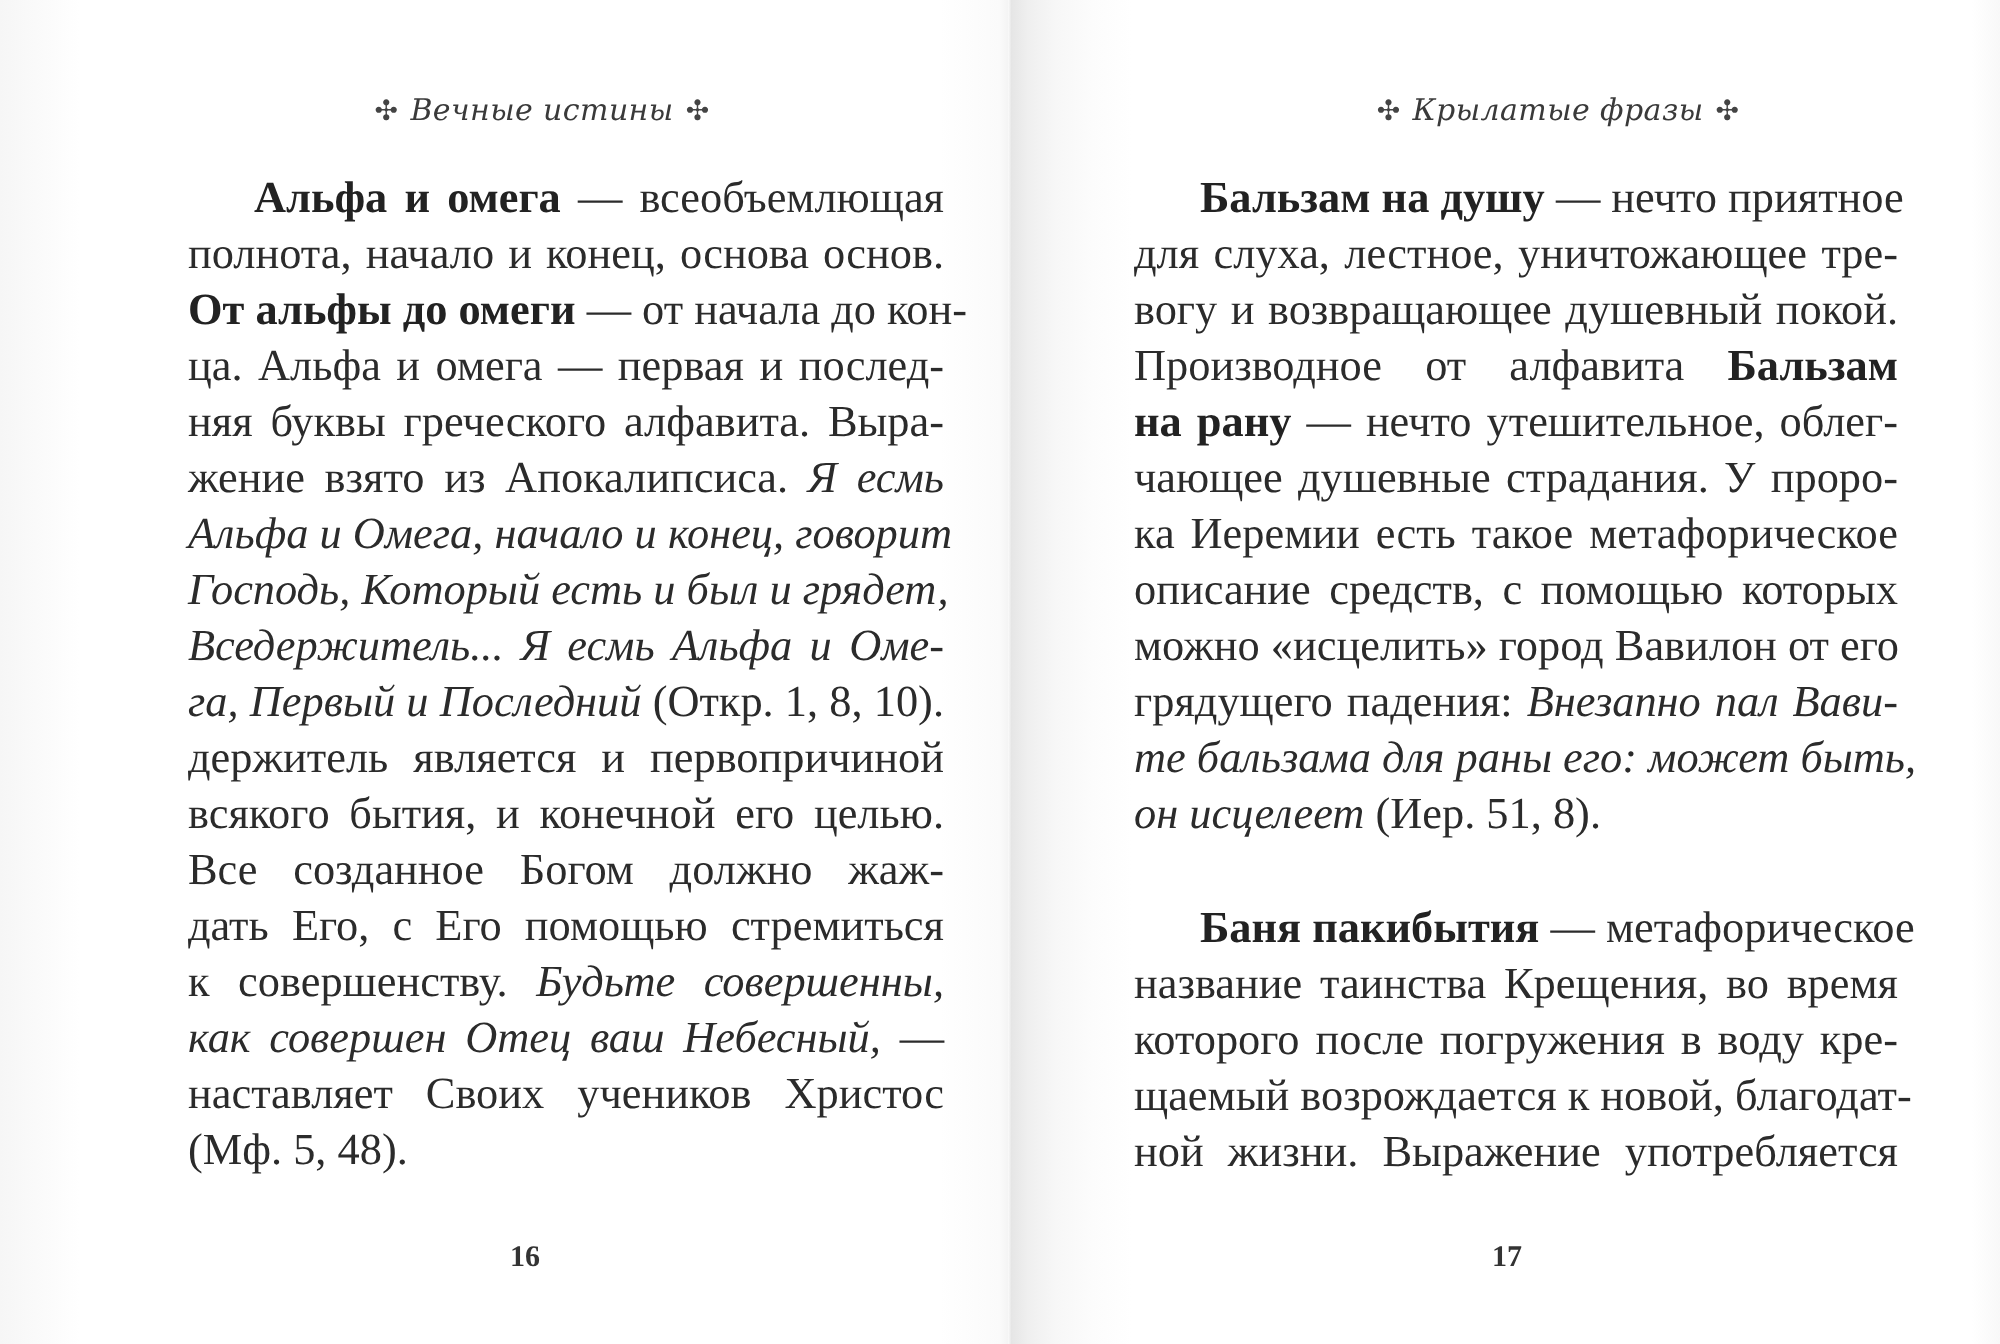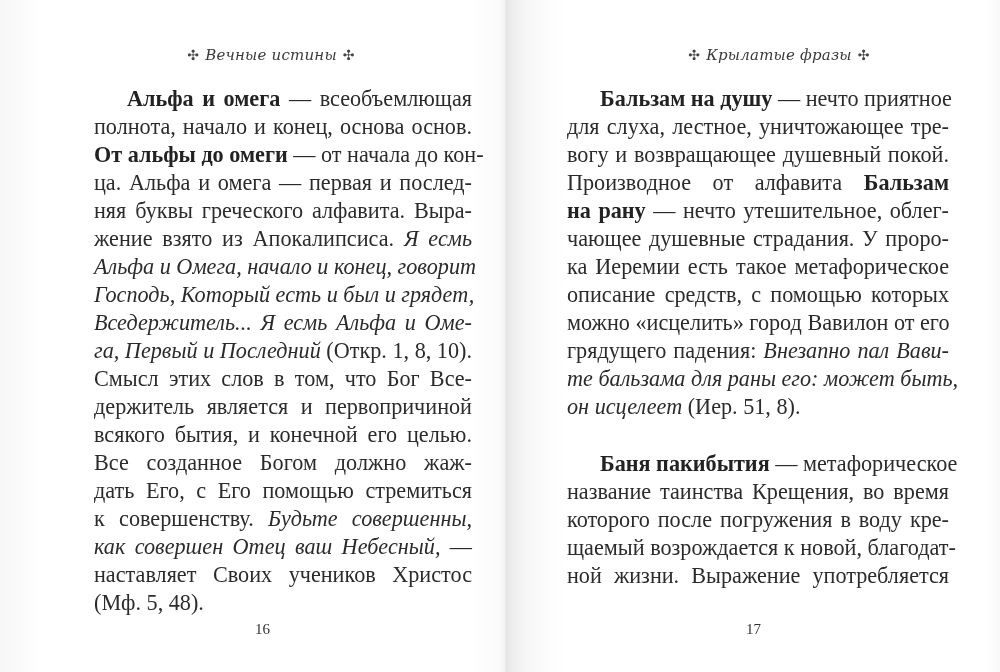--- a/index.html
+++ b/index.html
@@ -36,21 +36,21 @@
 
   .line { display: block; white-space: nowrap; text-align: justify; text-align-last: justify; height: 28px; }
   .line.last { text-align-last: left; }
   .line.indent { padding-left: 33px; }
   .gap { height: 29px; }
   b { font-weight: bold; color: #222; }
   i { }
 
   .folio {
     position: absolute; top: 621px;
-    font-family: "Liberation Serif", serif; font-weight: normal;
+    font-family: "Liberation Serif", serif; font-weight: bold;
     font-size: 15px; color: #333;
   }
   .page-left .folio { left: 255px; }
   .page-right .folio { left: 240px; }
 </style>
 </head>
 <body>
 
 <div class="spread">
 
@@ -62,21 +62,20 @@
         <span class="line indent"><b>Альфа и омега</b><span> — всеобъемлющая</span></span>
         <span class="line"><span>полнота, начало и конец, основа основ.</span></span>
         <span class="line"><b>От альфы до омеги</b><span> — от начала до кон-</span></span>
         <span class="line"><span>ца. Альфа и омега — первая и послед-</span></span>
         <span class="line"><span>няя буквы греческого алфавита. Выра-</span></span>
         <span class="line"><span>жение взято из Апокалипсиса. </span><i>Я есмь</i></span>
         <span class="line"><i>Альфа и Омега, начало и конец, говорит</i></span>
         <span class="line"><i>Господь, Который есть и был и грядет,</i></span>
         <span class="line"><i>Вседержитель... Я есмь Альфа и Оме-</i></span>
         <span class="line"><i>га, Первый и Последний</i><span> (Откр. 1, 8, 10).</span></span>
-        <span class="line"><span>Смысл этих слов в том, что Бог Все-</span></span>
         <span class="line"><span>держитель является и первопричиной</span></span>
         <span class="line"><span>всякого бытия, и конечной его целью.</span></span>
         <span class="line"><span>Все созданное Богом должно жаж-</span></span>
         <span class="line"><span>дать Его, с Его помощью стремиться</span></span>
         <span class="line"><span>к совершенству. </span><i>Будьте совершенны,</i></span>
         <span class="line"><i>как совершен Отец ваш Небесный,</i><span> —</span></span>
         <span class="line"><span>наставляет Своих учеников Христос</span></span>
         <span class="line last"><span>(Мф. 5, 48).</span></span>
       </div>
     <div class="folio">16</div>

